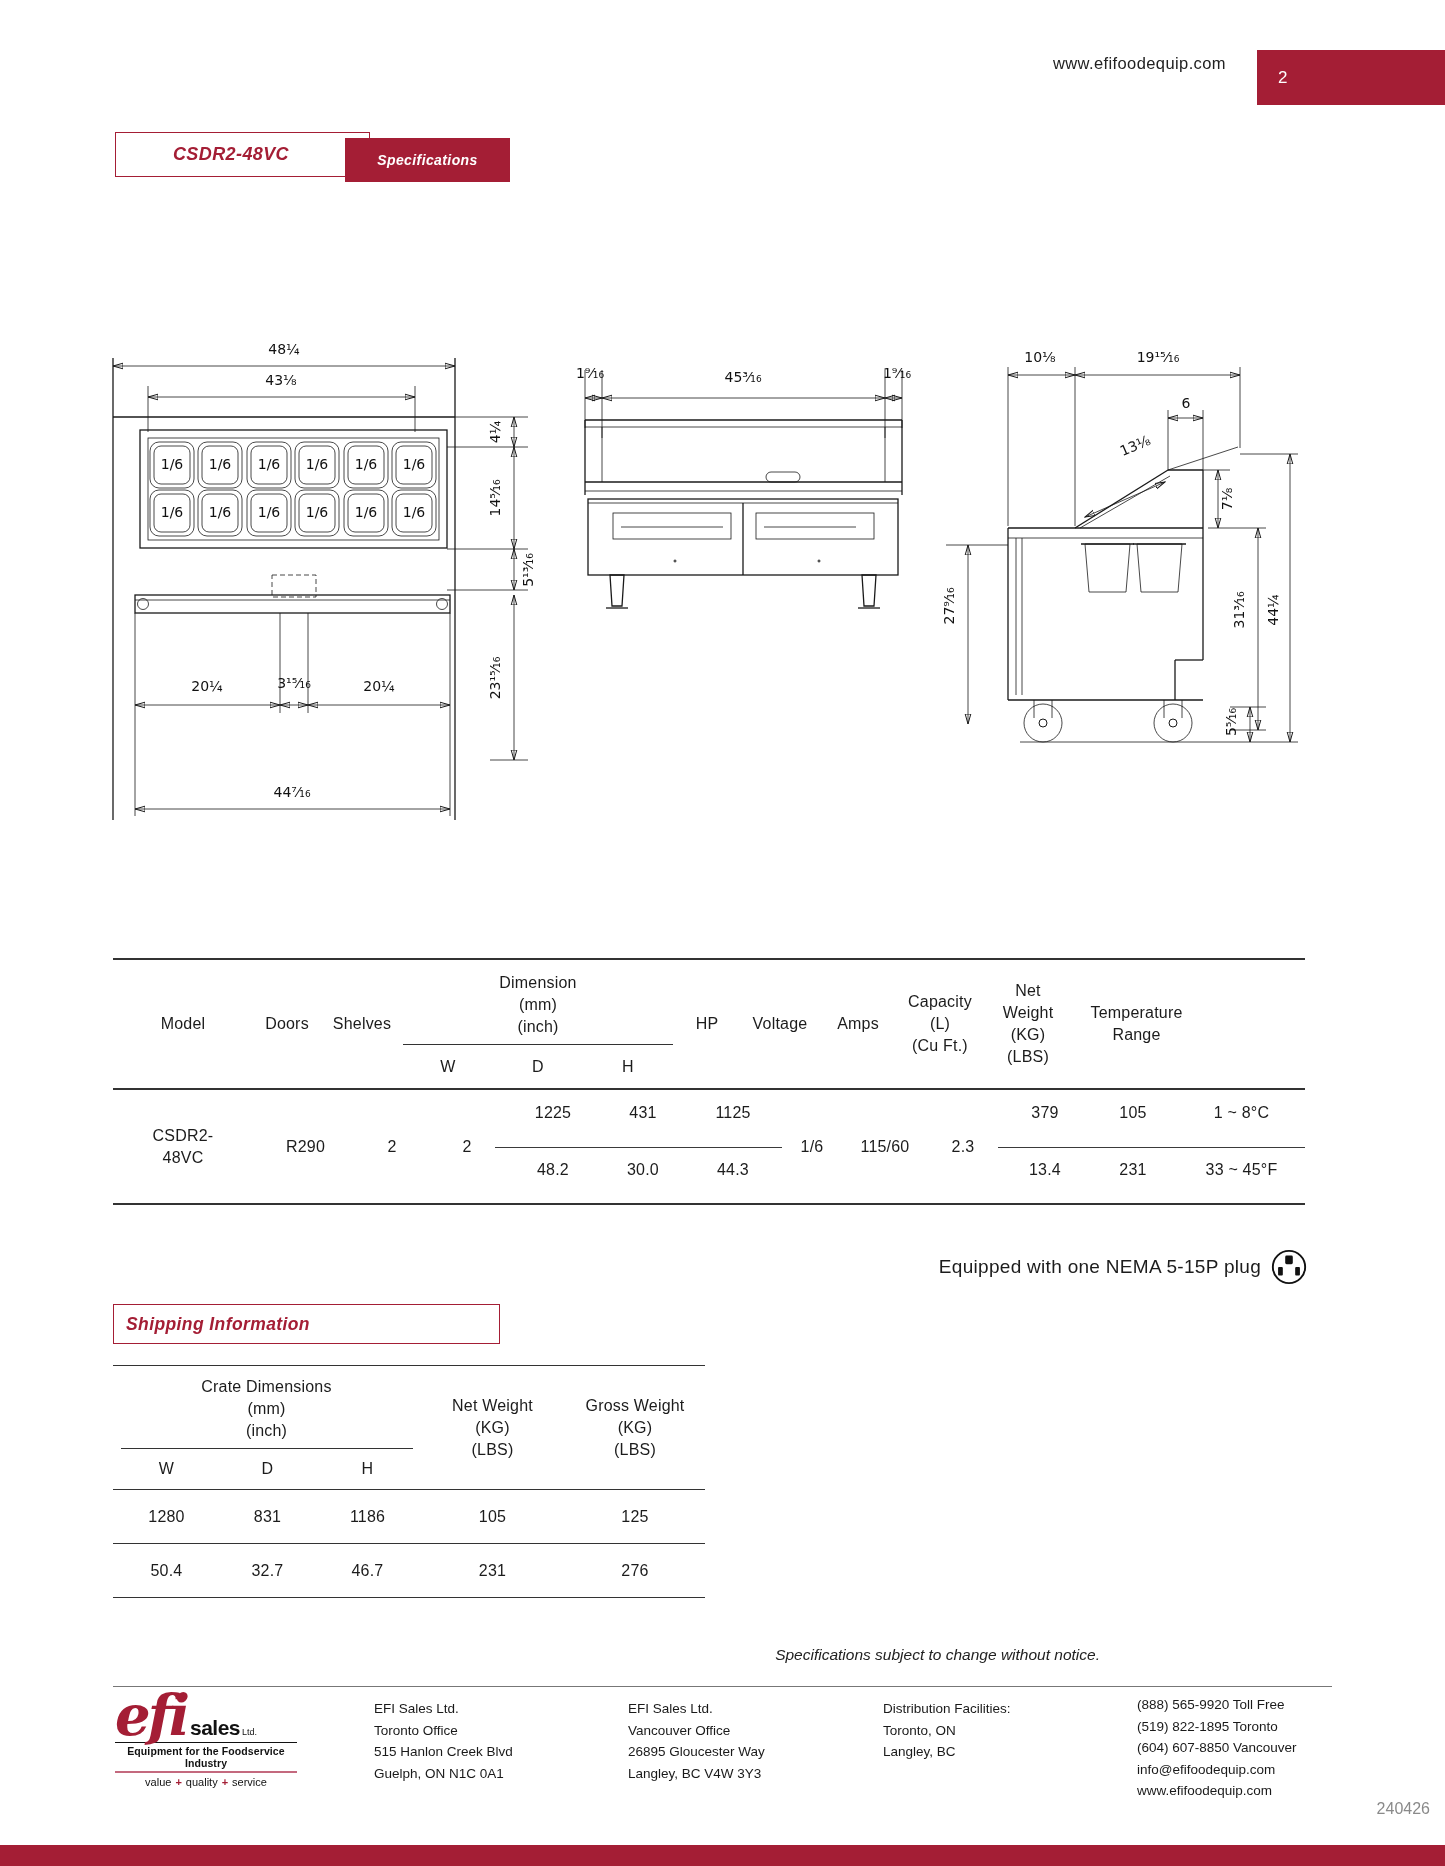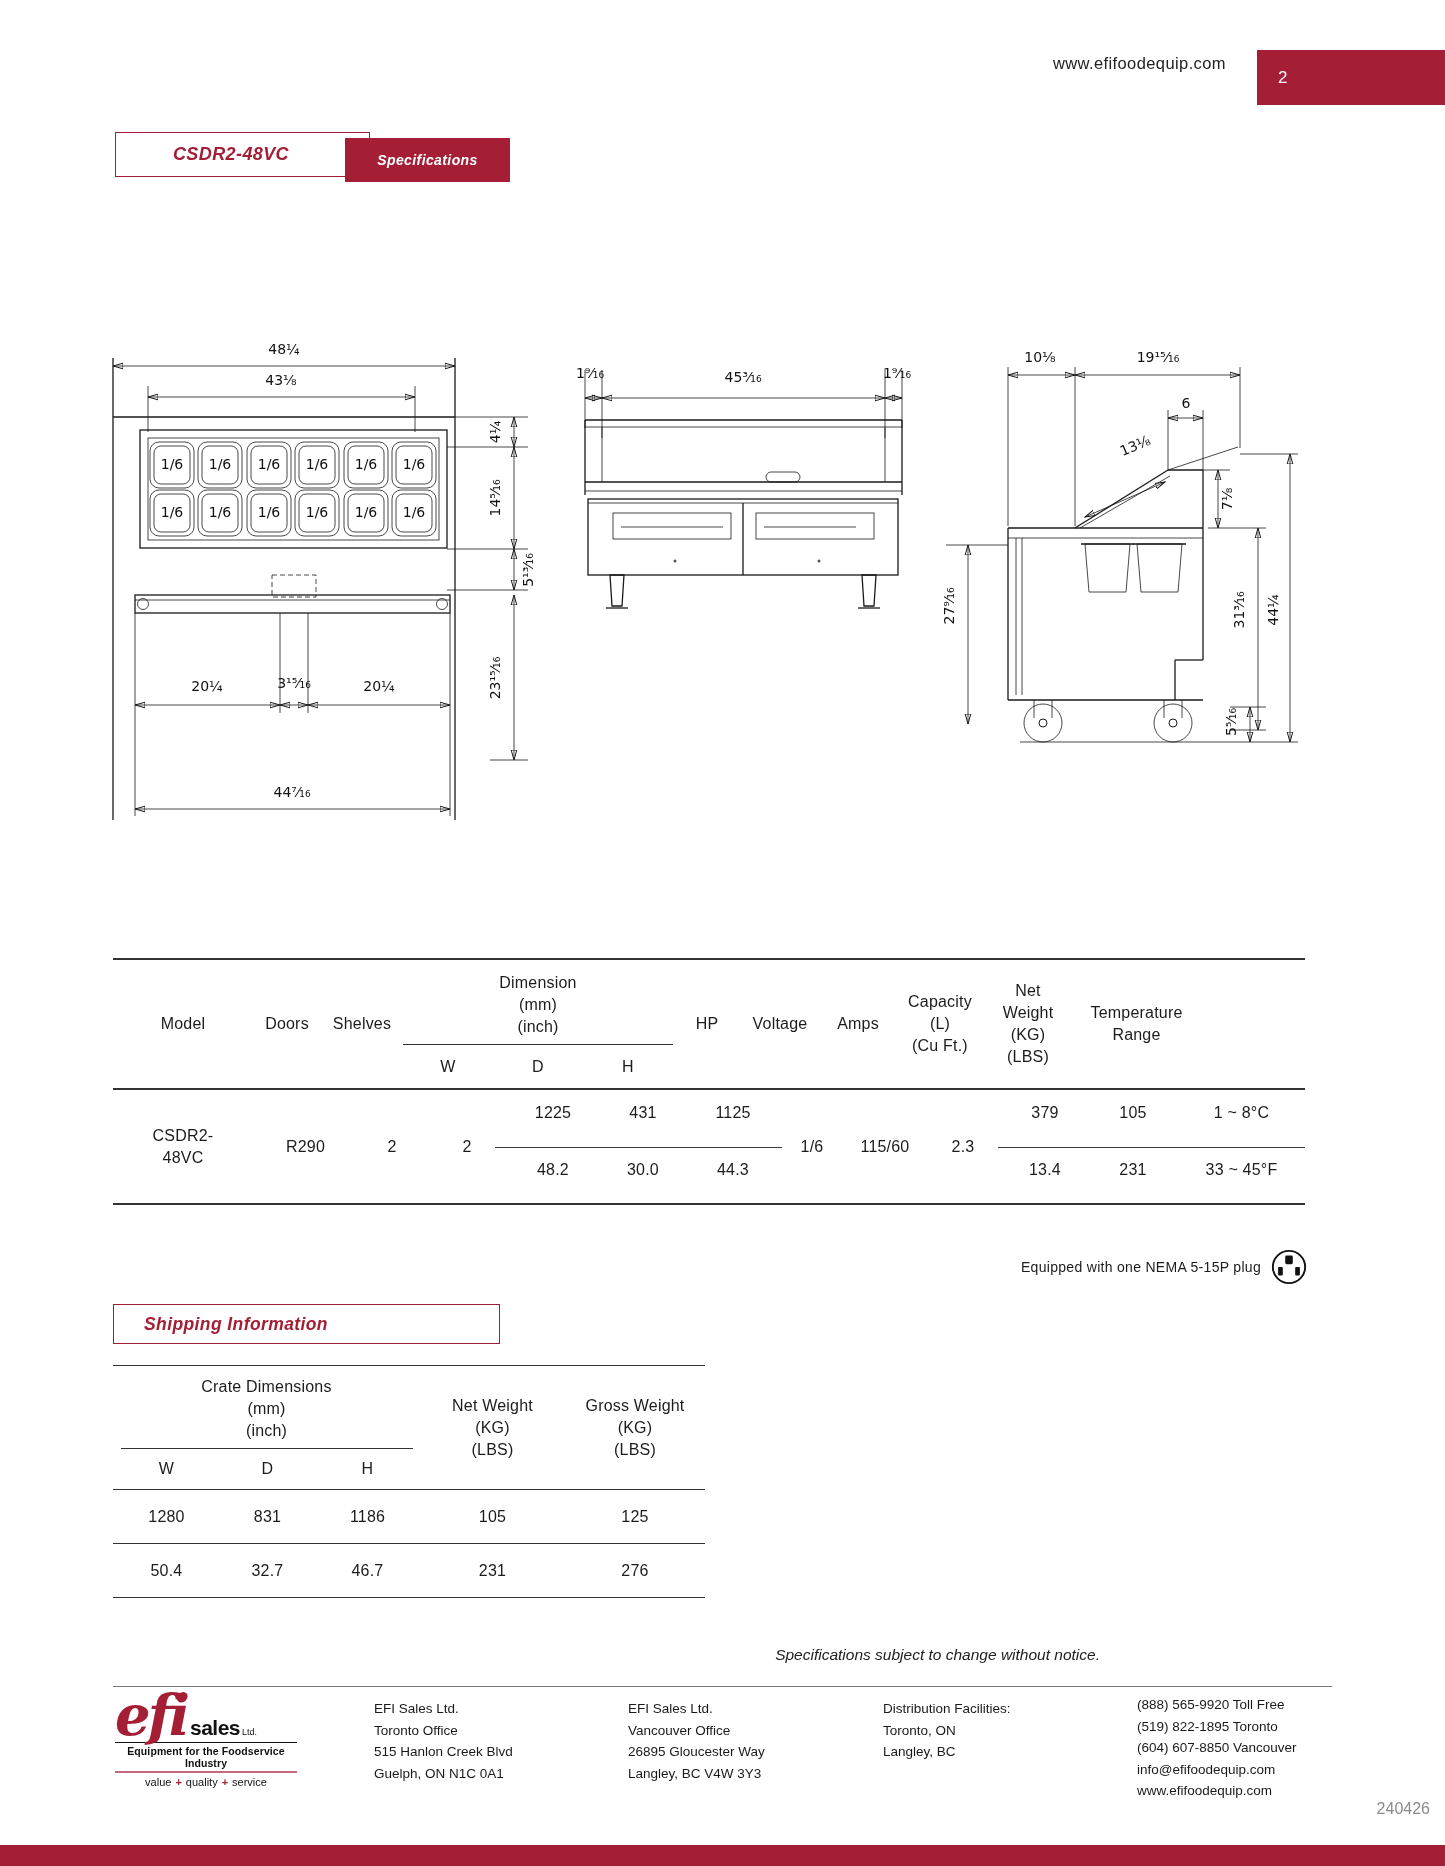--- a/index.html
+++ b/index.html
@@ -45,26 +45,26 @@
   .twocol{justify-content:flex-start;}
   .twocol .half{height:57.5px;display:flex;align-items:flex-start;justify-content:center;width:100%;margin-top:12px;}
   .dimvals{display:flex;width:100%;}
   .dimvals span{width:90px;text-align:center;}
   .sep{position:absolute;height:0;border-top:1.5px solid #3a3a3a;top:57px;}
   .sep1{left:382px;width:287px;}
   .sep2{left:885px;width:307px;}
 
   
   .plug-note{top:1248px;left:800px;width:508px;display:flex;justify-content:flex-end;align-items:center;gap:9px;}
-  .plug-note span{font-size:14px;letter-spacing:.3px;}
+  .plug-note span{font-size:19px;letter-spacing:.3px;}
 
   
   .ship-title-box{top:1304px;left:113px;width:387px;height:40px;border:1.5px solid #A41E35;box-sizing:border-box;
                   display:flex;align-items:center;}
-  .ship-title-box span{margin-left:30px;color:#A41E35;font-weight:bold;font-style:italic;font-size:17.5px;letter-spacing:.4px;}
+  .ship-title-box span{margin-left:12px;color:#A41E35;font-weight:bold;font-style:italic;font-size:17.5px;letter-spacing:.4px;}
   .ship-table{top:1365px;left:113px;width:592px;font-size:16px;letter-spacing:.2px;}
   .s-head{display:flex;height:125px;border-top:1.5px solid #333;border-bottom:1.5px solid #333;box-sizing:border-box;}
   .s-row{display:flex;height:54px;border-bottom:1.5px solid #333;box-sizing:border-box;}
   .sw-w{width:107px;}.sw-d{width:95px;}.sw-h{width:105px;}.sw-net{width:145px;}.sw-gross{width:140px;}
   .crategroup{width:307px;justify-content:flex-start;padding-top:10px;box-sizing:border-box;}
   .crate-rule{width:292px;border-bottom:1.5px solid #333;margin-top:6px;}
   .swdh{display:flex;width:100%;flex:1;align-items:center;}
   .swdh span{text-align:center;display:inline-block;}
   .s-cell{display:flex;align-items:center;justify-content:center;text-align:center;}
 

